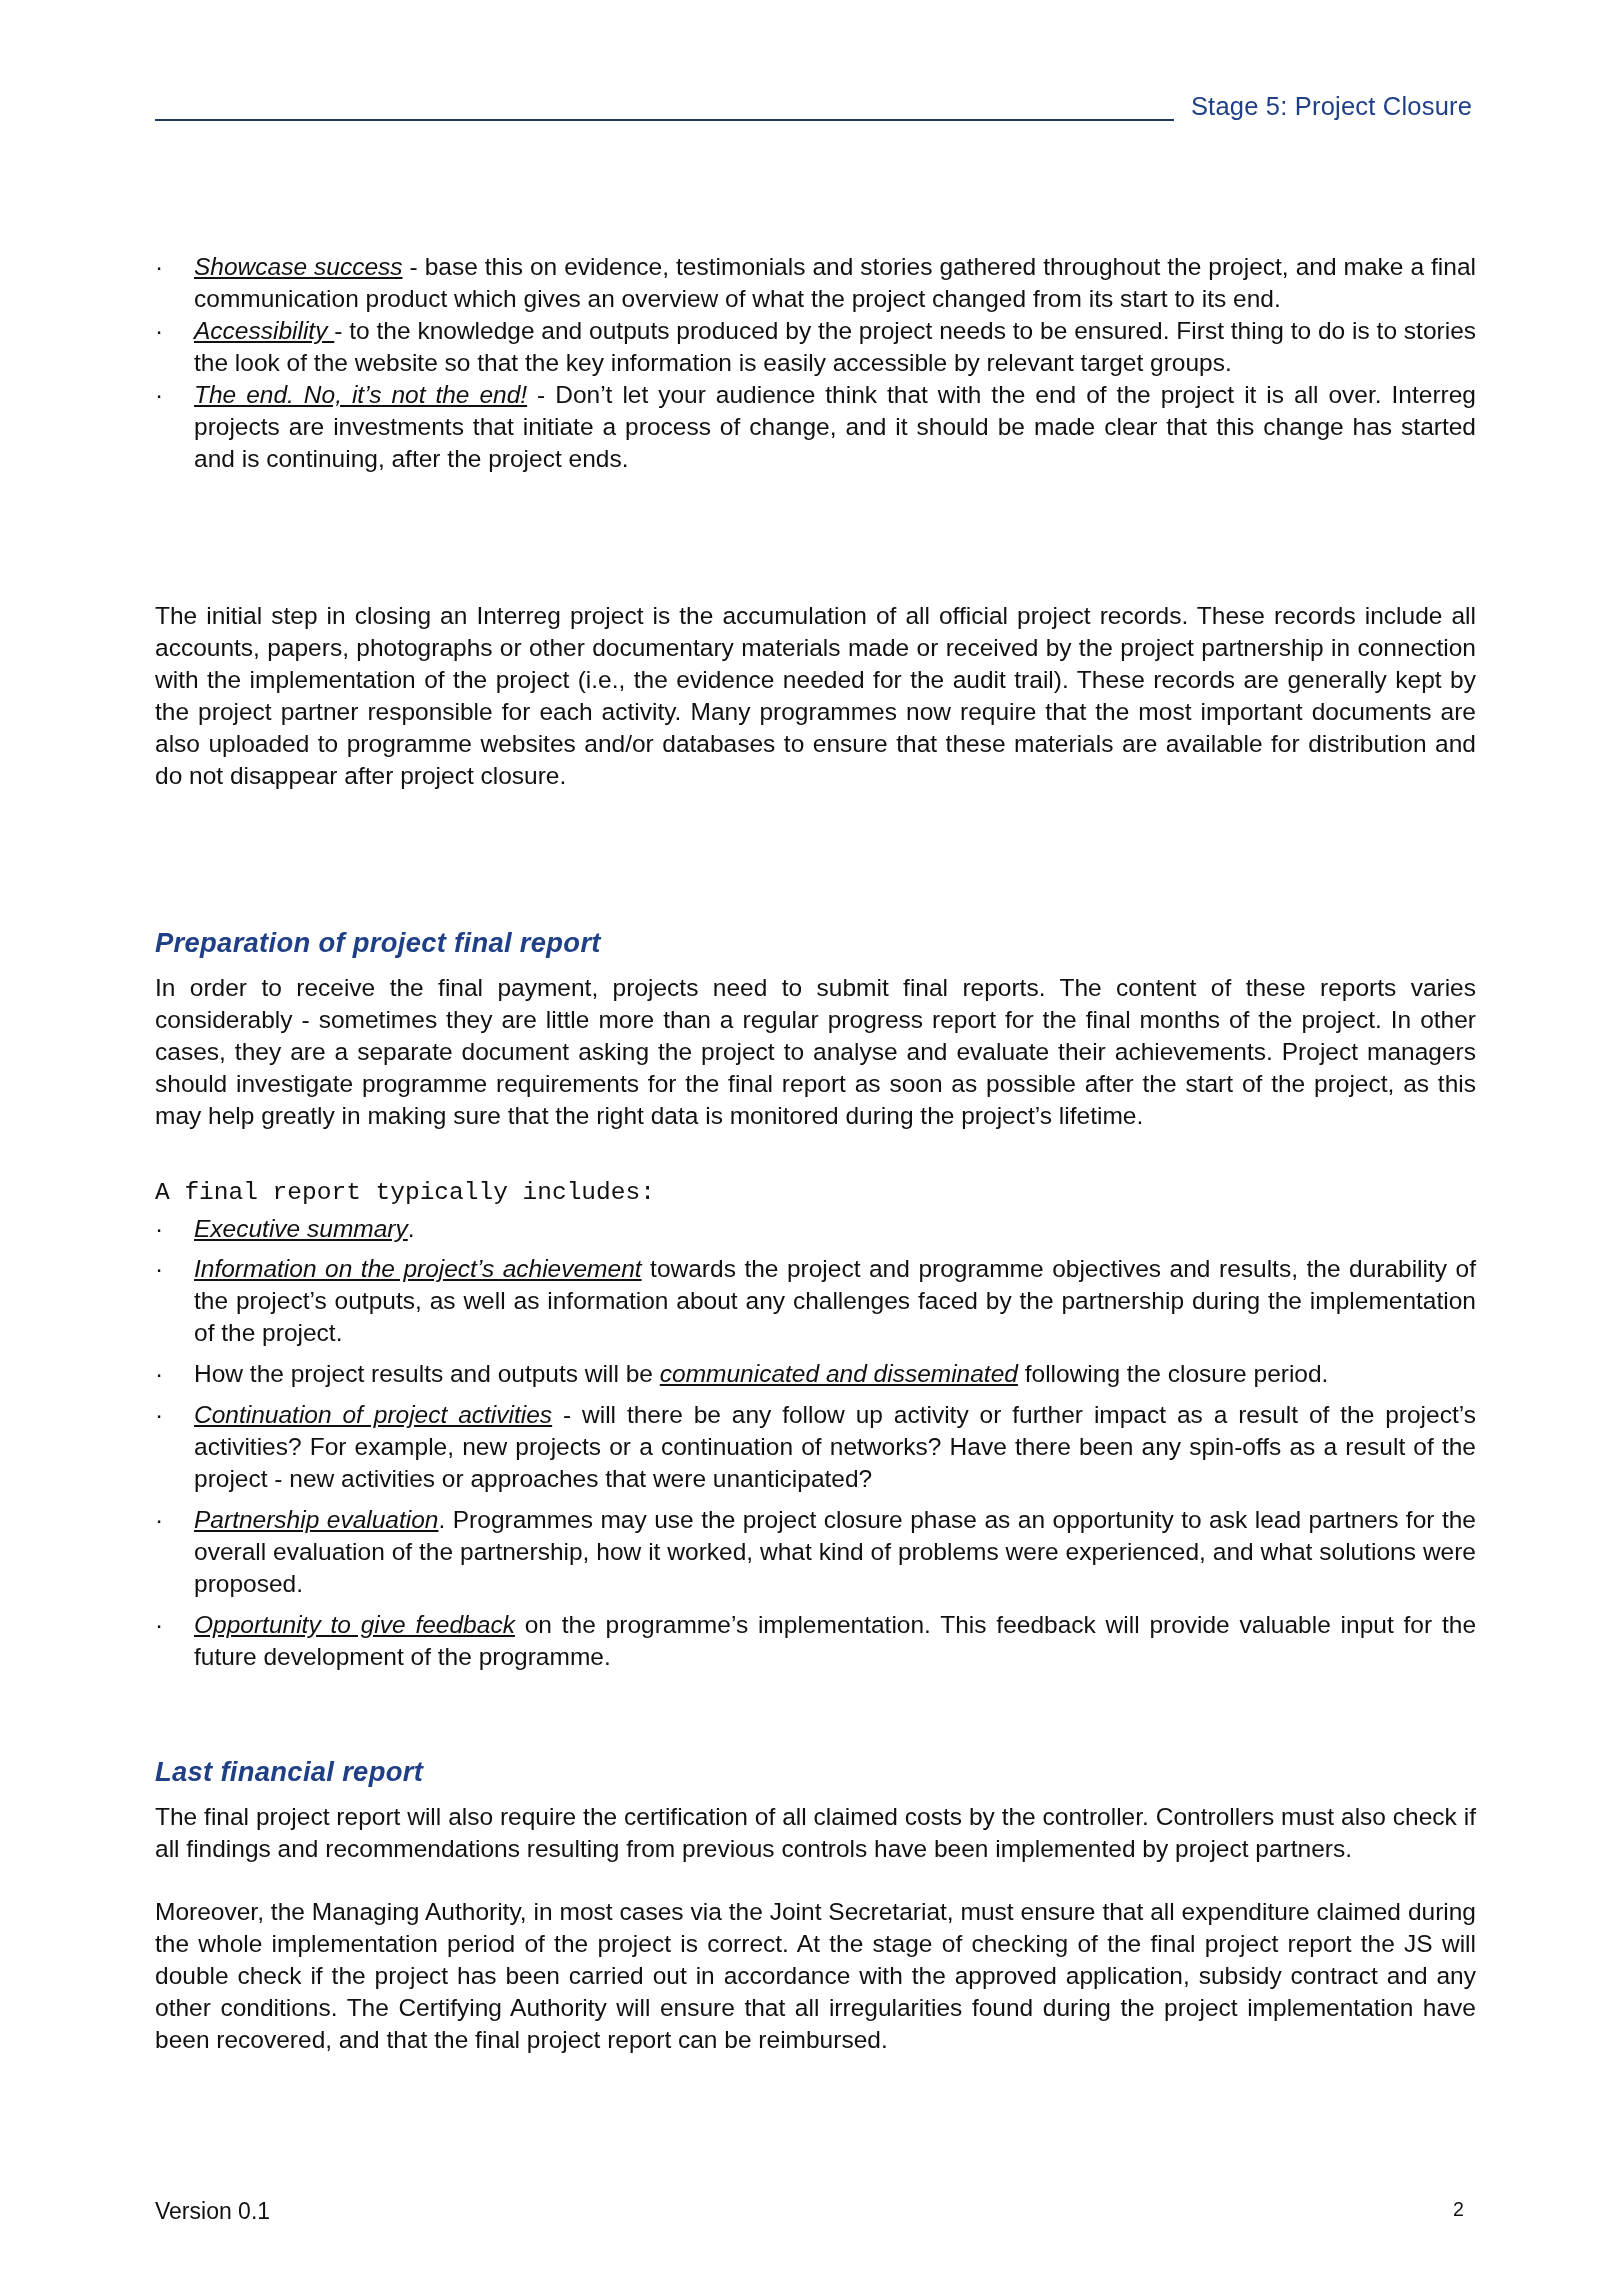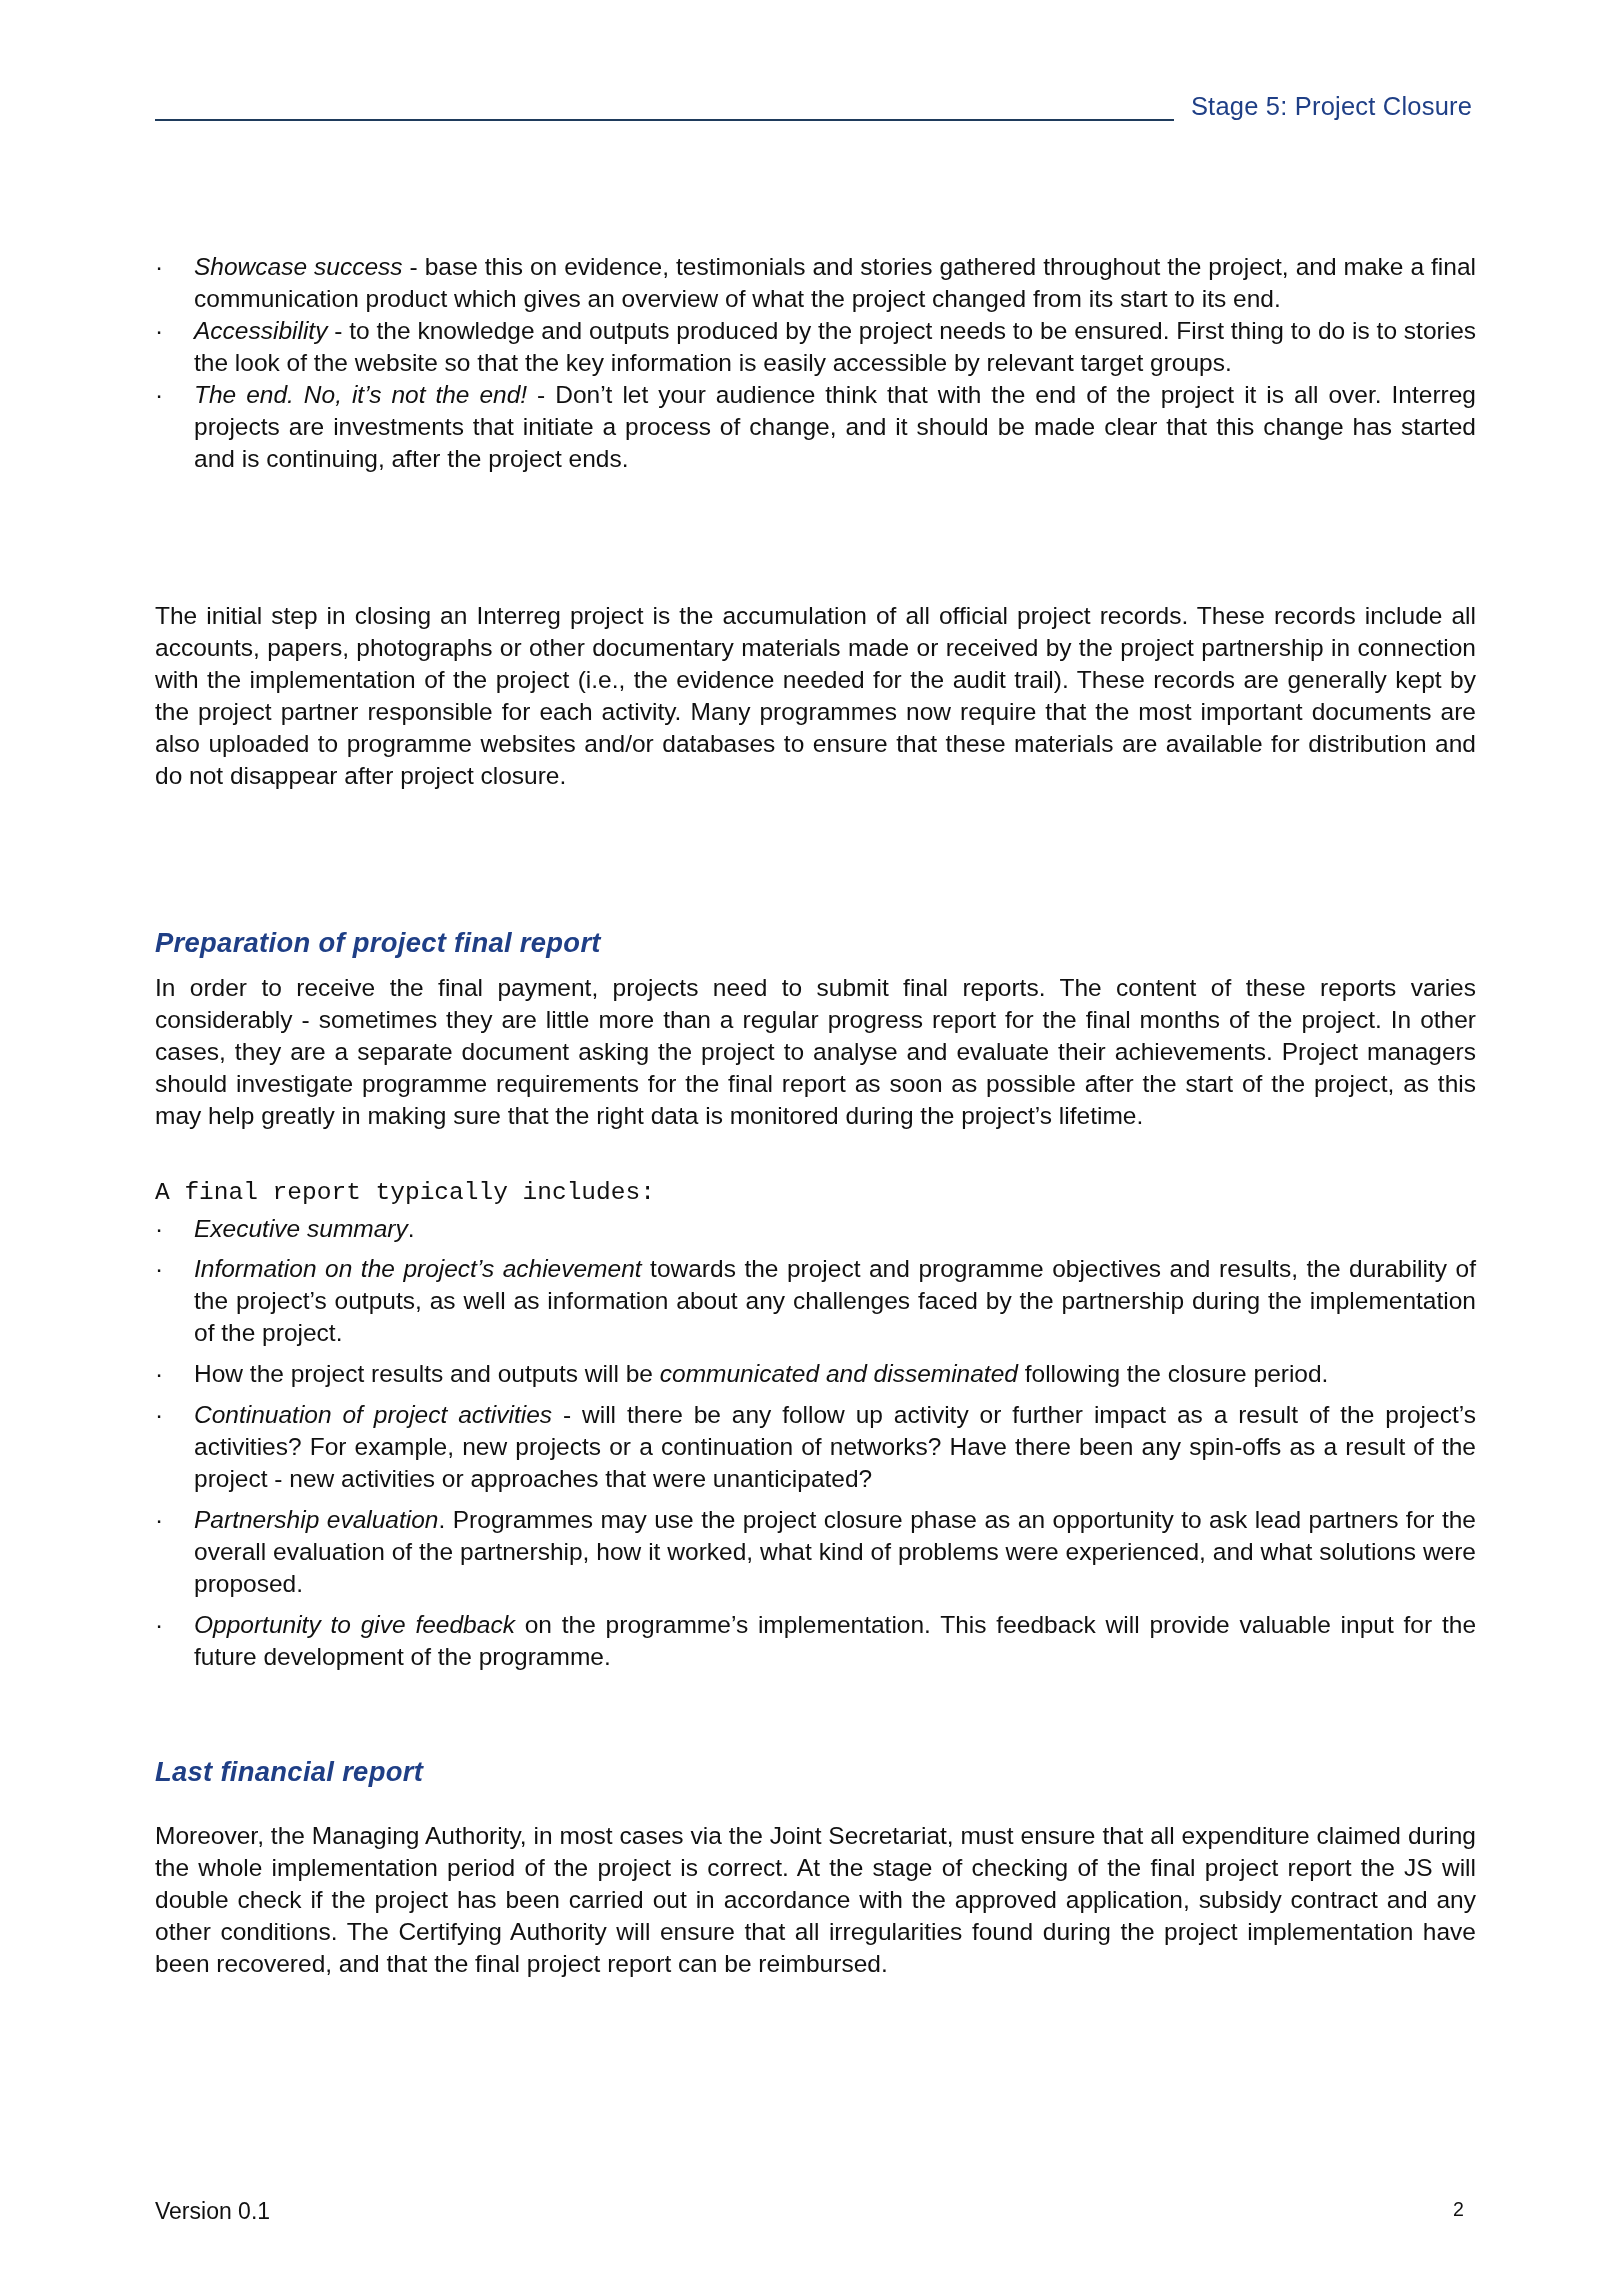--- a/index.html
+++ b/index.html
@@ -7,21 +7,21 @@
          font-family: "Liberation Sans", sans-serif; color: #111; }
   .header { position: absolute; left: 155px; top: 90px; width: 1321px; height: 33px; }
   .header-rule { position: absolute; left: 0; top: 29px; width: 1019px; height: 2px; background: #1f3b5c; }
   .header-title { position: absolute; right: 3.9px; top: 2px; font-size: 25.5px; color: #1f3f86; letter-spacing: 0.2px; }
   .body-text { font-size: 24.5px; line-height: 32px; text-align: justify; margin: 0; }
   h2 { font-size: 27.4px; font-style: italic; font-weight: bold; color: #1f3f86; margin: 0; line-height: 35px; letter-spacing: 0.3px; }
   ul.bullets { list-style: none; margin: 0; padding: 0; }
   ul.bullets li { position: relative; padding-left: 39px; font-size: 24.5px; line-height: 32px; text-align: justify; }
   ul.bullets li .dot { position: absolute; left: 0; top: 0; width: 11.8px; }
   ul.spaced li { margin-bottom: 8.8px; }
-  .term { font-style: italic; }
+  .term { font-style: italic; text-decoration: underline; }
   .block { position: absolute; left: 155px; width: 1321px; }
   .footer-left { position: absolute; left: 155px; top: 2198px; font-size: 23px; }
   .footer-right { position: absolute; left: 1453px; top: 2198px; font-size: 19.6px; }
 </style>
 </head>
 <body>
 
 <div class="header">
   <div class="header-rule"></div>
   <div class="header-title">Stage 5: Project Closure</div>
@@ -48,18 +48,19 @@
     <li><span class="dot">·</span><span></span><span class="term">Information on the project’s achievement</span><span> towards the project and programme objectives and results, the durability of the project’s outputs, as well as information about any challenges faced by the partnership during the implementation of the project.</span></li>
     <li><span class="dot">·</span><span>How the project results and outputs will be </span><span class="term">communicated and disseminated</span><span> following the closure period.</span></li>
     <li><span class="dot">·</span><span></span><span class="term">Continuation of project activities</span><span> - will there be any follow up activity or further impact as a result of the project’s activities? For example, new projects or a continuation of networks? Have there been any spin-offs as a result of the project - new activities or approaches that were unanticipated?</span></li>
     <li><span class="dot">·</span><span></span><span class="term">Partnership evaluation</span><span>. Programmes may use the project closure phase as an opportunity to ask lead partners for the overall evaluation of the partnership, how it worked, what kind of problems were experienced, and what solutions were proposed.</span></li>
     <li><span class="dot">·</span><span></span><span class="term">Opportunity to give feedback</span><span> on the programme’s implementation. This feedback will provide valuable input for the future development of the programme.</span></li>
   </ul>
 </div>
 
 <div class="block" style="top:1754px;">
   <h2>Last financial report</h2>
+  <p class="body-text" style="margin-top:11.8px;">The final project report will also require the certification of all claimed costs by the controller. Controllers must also check if all findings and recommendations resulting from previous controls have been implemented by project partners.</p>
   <p class="body-text" style="margin-top:31px;">Moreover, the Managing Authority, in most cases via the Joint Secretariat, must ensure that all expenditure claimed during the whole implementation period of the project is correct. At the stage of checking of the final project report the JS will double check if the project has been carried out in accordance with the approved application, subsidy contract and any other conditions. The Certifying Authority will ensure that all irregularities found during the project implementation have been recovered, and that the final project report can be reimbursed.</p>
 </div>
 
 <div class="footer-left">Version 0.1</div>
 <div class="footer-right">2</div>
 
 
 </body></html>

